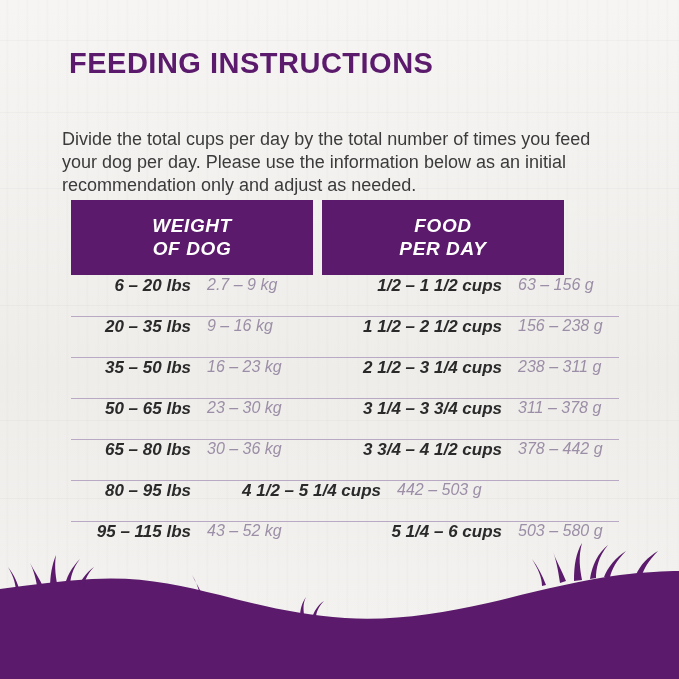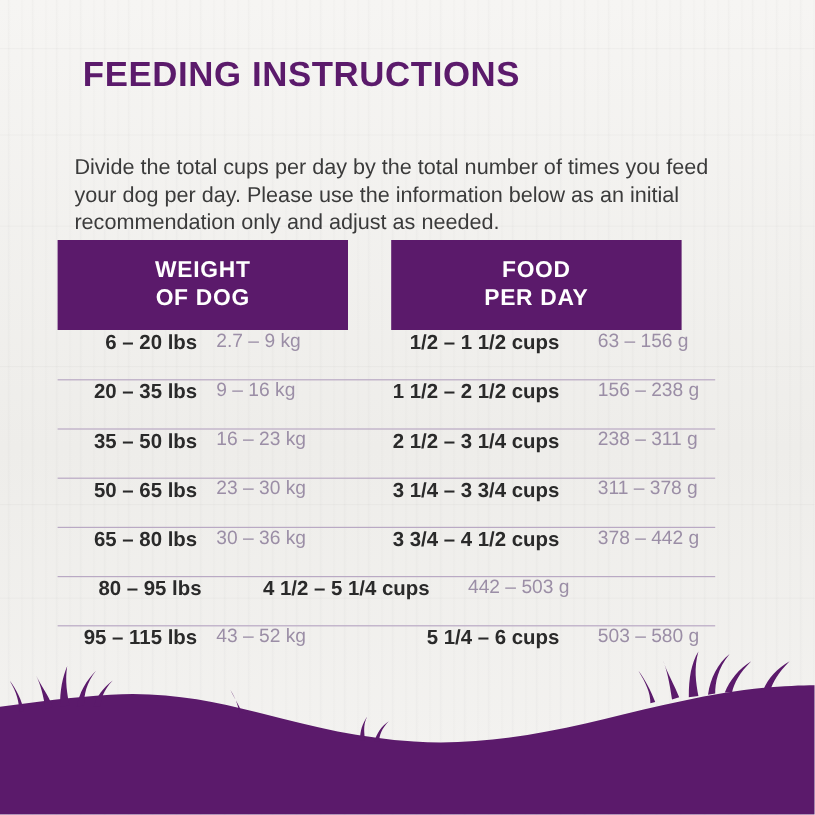--- a/index.html
+++ b/index.html
@@ -50,39 +50,40 @@
     top: 128px;
     left: 62px;
     width: 560px;
     font-size: 18px;
     line-height: 23px;
     color: #3b3b3b;
   }
   #table {
     position: absolute;
     top: 200px;
-    left: 48px;
+    left: 71px;
     width: 548px;
+    font-style: italic;
   }
   .header-row {
     display: flex;
     gap: 9px;
   }
   .hcell {
     background: #5b1a6b;
     color: #ffffff;
     text-align: center;
     font-weight: bold;
     font-size: 19px;
     line-height: 23px;
     padding: 14px 0 15px 0;
     letter-spacing: 0.6px;
   }
   .hcell.weight { width: 242px; }
-  .hcell.food { width: 242px; margin-left: 27px; }
+  .hcell.food { width: 242px; }
 
   .data-rows { margin-top: 1px; }
   .drow {
     display: flex;
     border-bottom: 1px solid #b9a9c4;
     height: 40px;
     align-items: flex-start;
   }
   .drow:first-child { border-top: none; }
   .drow.last { border-bottom: none; }
@@ -113,21 +114,20 @@
     color: #2a2a2a;
     box-sizing: border-box;
   }
   .c-g {
     width: 107px;
     text-align: left;
     padding-left: 6px;
     font-size: 16px;
     color: #9b8ea6;
     box-sizing: border-box;
-    margin-left: 16px;
   }
   #grass {
     position: absolute;
     left: 0;
     bottom: 0;
     width: 679px;
     height: 160px;
   }
 </style>
 </head>

